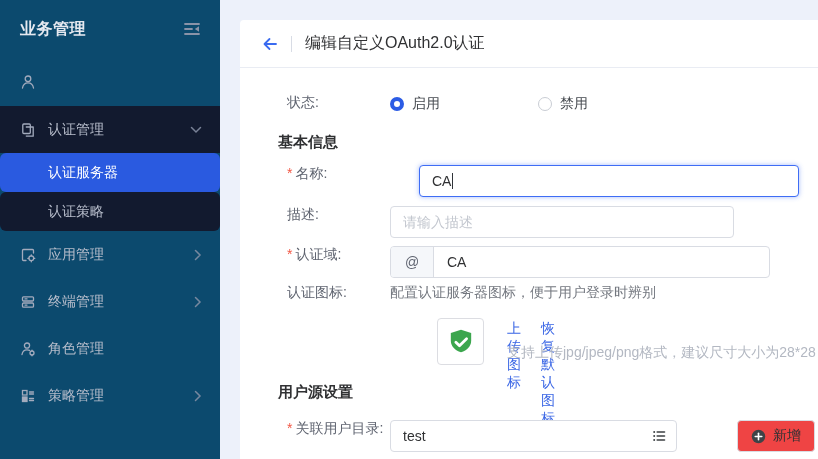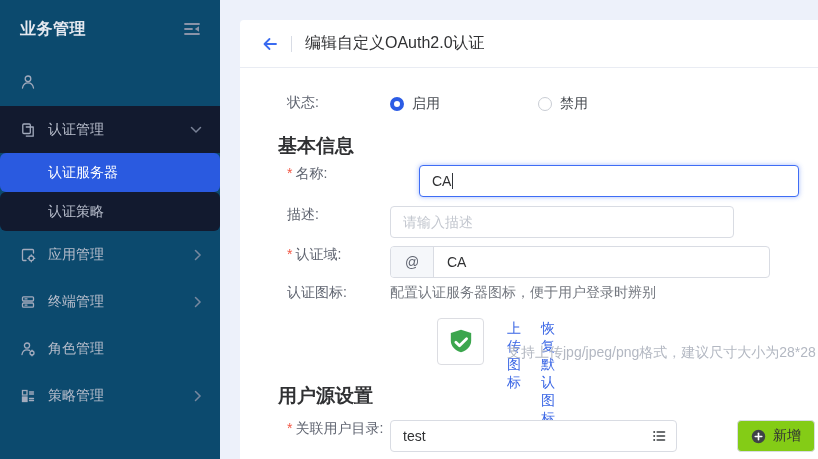--- a/index.html
+++ b/index.html
@@ -47,21 +47,21 @@
     height:48px; display:flex; align-items:center; padding-left:22px;
     border-bottom:1px solid #e9ecf3;
   }
   .back-btn { display:flex; align-items:center; cursor:pointer; }
   .hdr-divider { width:1px; height:16px; background:#d8dce5; margin:0 13px; }
   .page-title { font-size:16px; font-weight:500; color:#303133; }
 
   .row { position:absolute; left:47px; display:flex; }
   .flabel { width:103px; color:#5f6470; font-size:14px; flex-shrink:0; }
   .req { color:#f25643; margin-right:3px; }
-  .section-title { position:absolute; left:38px; font-size:19px; font-weight:bold; color:#303133; }
+  .section-title { position:absolute; left:38px; font-size:15px; font-weight:bold; color:#303133; }
 
   .ipt {
     height:32px; background:#fff; border:1px solid #d9dce3; border-radius:4px;
     display:flex; align-items:center; padding:0 12px; font-size:14px; color:#303133;
   }
   .ipt.focused { border:1px solid #3f6df5; box-shadow:0 0 5px rgba(63,109,245,.45); }
   .caret { width:1px; height:16px; background:#30343a; margin-left:1px; }
   input.ipt { width:344px; outline:none; }
   input.ipt::placeholder { color:#c3c7cf; }
 
@@ -88,21 +88,21 @@
     border:1px solid #c9cdd4; flex-shrink:0;
   }
   .radio.checked { border:4.5px solid #2c5ce5; }
   .radio-lbl { margin-left:8px; color:#45494f; }
 
   .dir-input { width:287px; position:relative; padding-right:34px; }
   .dir-list-icon { position:absolute; right:9px; top:7px; cursor:pointer; }
 
   .add-btn {
     position:absolute; left:450px; top:0; width:78px; height:32px;
-    border:1px solid #d9dce3; border-radius:4px; background:#84cc16;
+    border:1px solid #d9dce3; border-radius:4px; background:#ef4444;
     display:flex; align-items:center; justify-content:center; gap:7px;
     cursor:pointer; font-size:14px; color:#303133;
   }
 </style>
 </head>
 <body>
 
 <div class="sidebar">
   <div class="sb-header">
     <span class="sb-title">业务管理</span>

